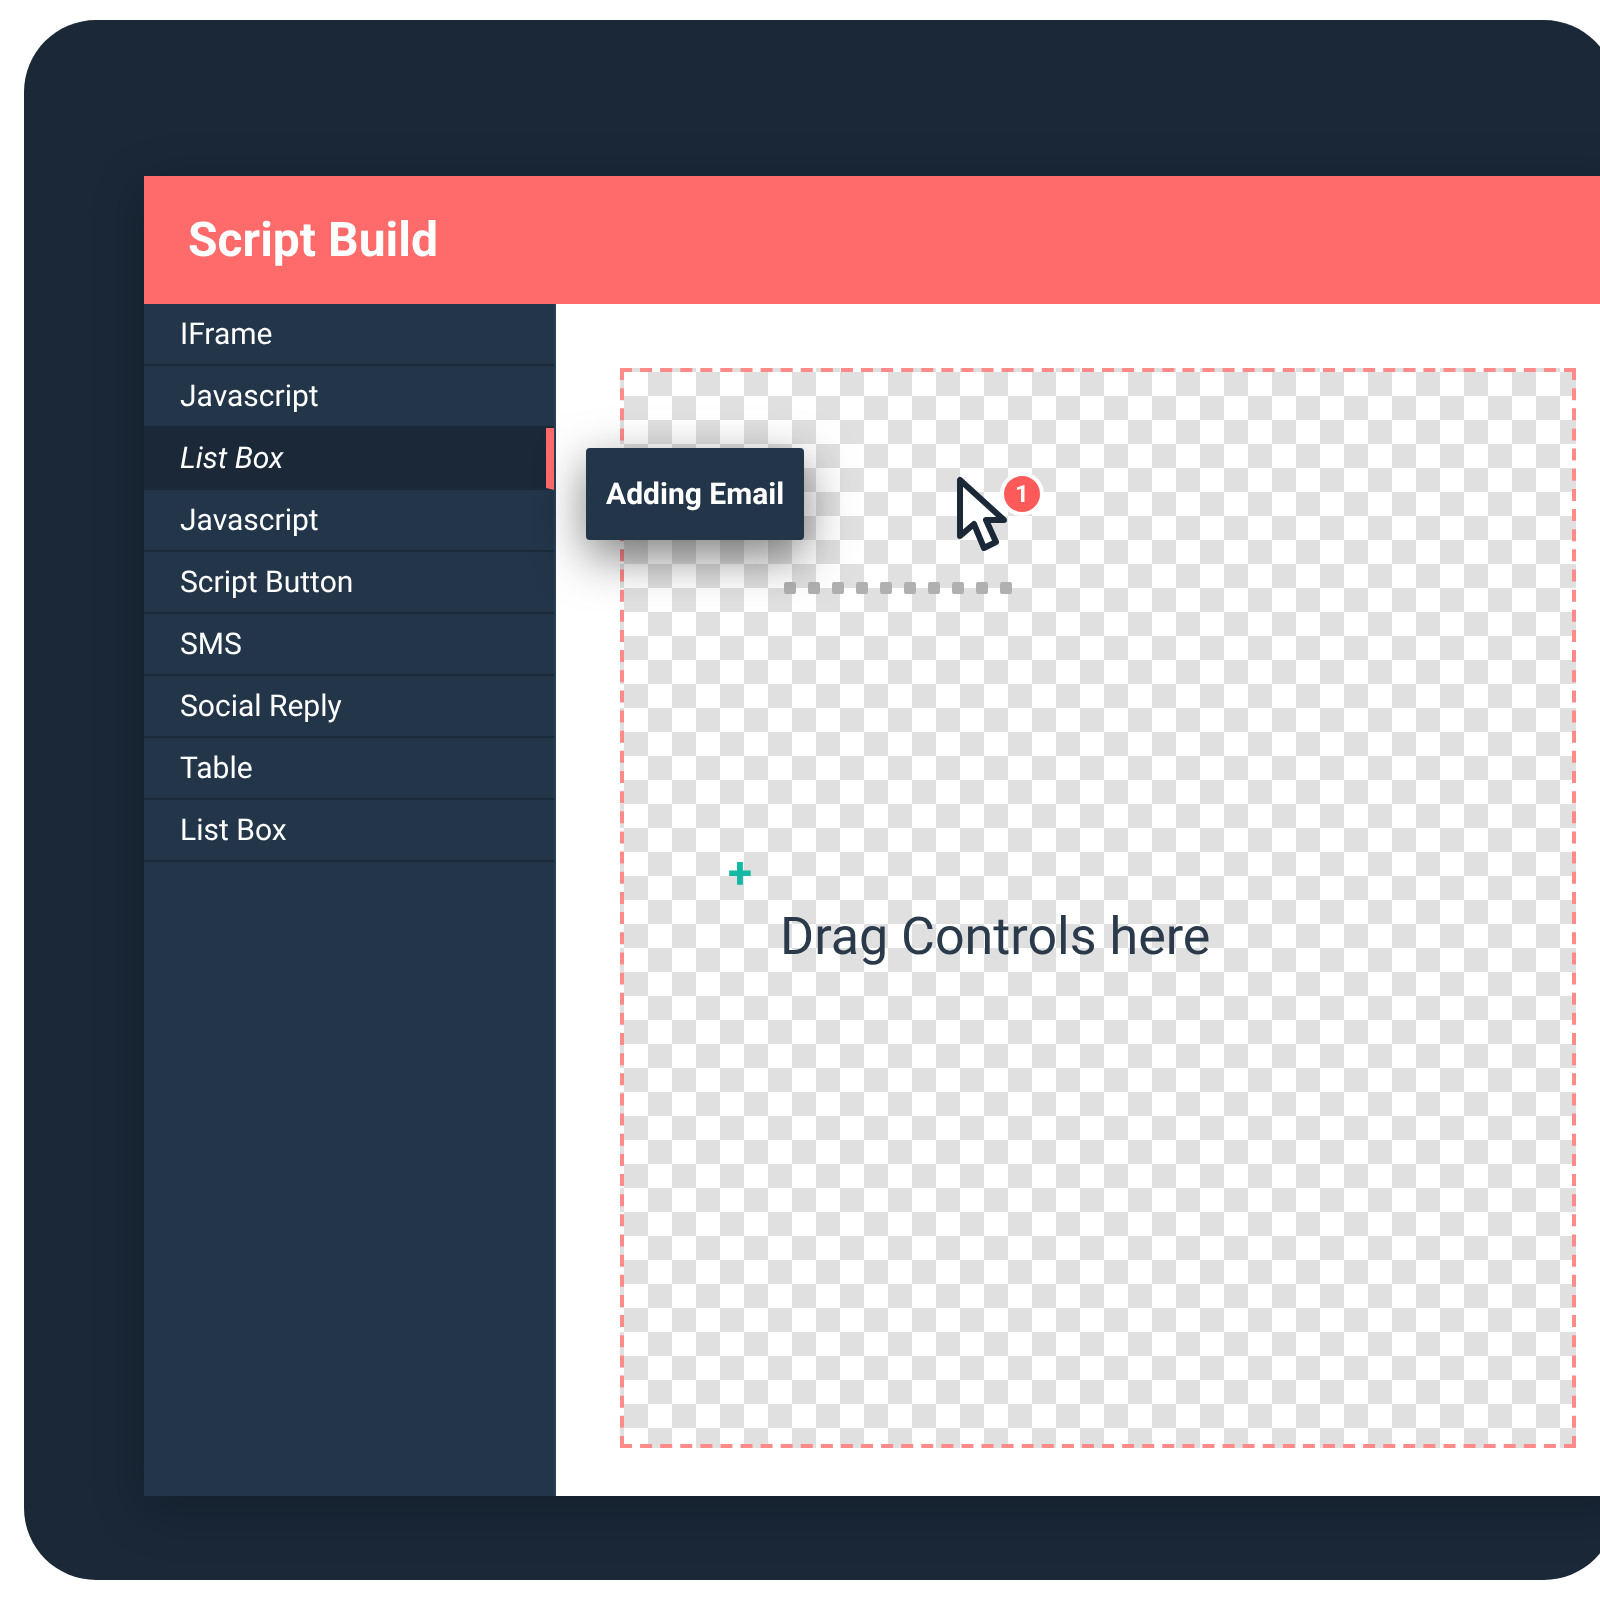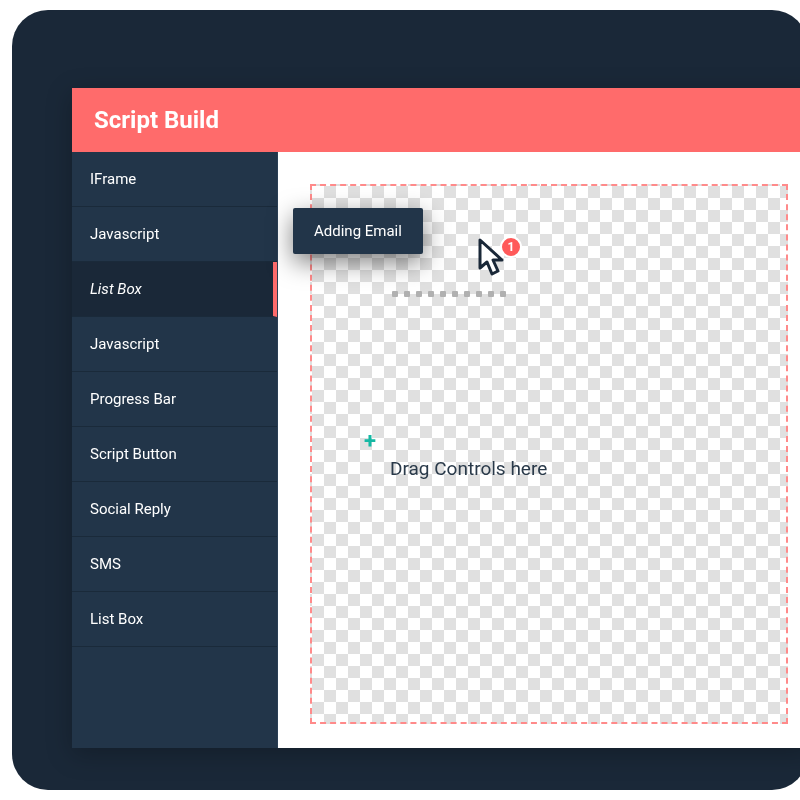--- a/index.html
+++ b/index.html
@@ -44,21 +44,21 @@
       display: flex;
       height: calc(100% - 64px);
     }
     .sidebar {
       width: 206px;
       background: #223549;
       border-right: 1px solid #2a3f55;
       overflow-y: auto;
     }
     .sidebar-item {
-      padding: 18px 18px;
+      padding: 6px 18px;
       color: #fff;
       font-size: 15px;
       border-bottom: 1px solid #1a2a3a;
       cursor: pointer;
       position: relative;
     }
     .sidebar-item.active {
       background: #1a2838;
       border-right: 4px solid #ff6b6b;
       font-style: italic;
@@ -97,34 +97,34 @@
       font-size: 22px;
       font-weight: 700;
     }
     .page-title {
       color: #2a3a4a;
       font-size: 21px;
       font-weight: 700;
     }
     .page-subtitle {
       color: #2a3a4a;
-      font-size: 19px;
+      font-size: 26px;
       font-weight: 400;
       margin-left: 26px;
       margin-top: 4px;
     }
     .drag-tooltip {
       position: absolute;
       left: 221px;
-      top: 120px;
+      top: 136px;
       background: #223549;
       color: #fff;
-      padding: 14px 21px;
+      padding: 14px 10px;
       font-size: 15px;
-      font-weight: 400;
+      font-weight: 700;
       border-radius: 2px;
       box-shadow: 0 8px 24px rgba(0,0,0,0.5);
       z-index: 10;
     }
     .dotted-trail {
       position: absolute;
       left: 320px;
       top: 195px;
       width: 130px;
       height: 6px;
@@ -182,30 +182,30 @@
         <div class="sidebar-item">
           <span>Javascript</span>
         </div>
         <div class="sidebar-item active">
           <span>List Box</span>
         </div>
         <div class="sidebar-item">
           <span>Javascript</span>
         </div>
         <div class="sidebar-item">
-          <span>Progress Bar</span>
-        </div>
-        <div class="sidebar-item">
           <span>Script Button</span>
         </div>
         <div class="sidebar-item">
+          <span>SMS</span>
+        </div>
+        <div class="sidebar-item">
           <span>Social Reply</span>
         </div>
         <div class="sidebar-item">
-          <span>SMS</span>
+          <span>Table</span>
         </div>
         <div class="sidebar-item">
           <span>List Box</span>
         </div>
       </div>
 
       <div class="canvas-area">
         <div class="drop-zone">
           <div class="page-title-row">
             <span class="plus-icon">+</span>

